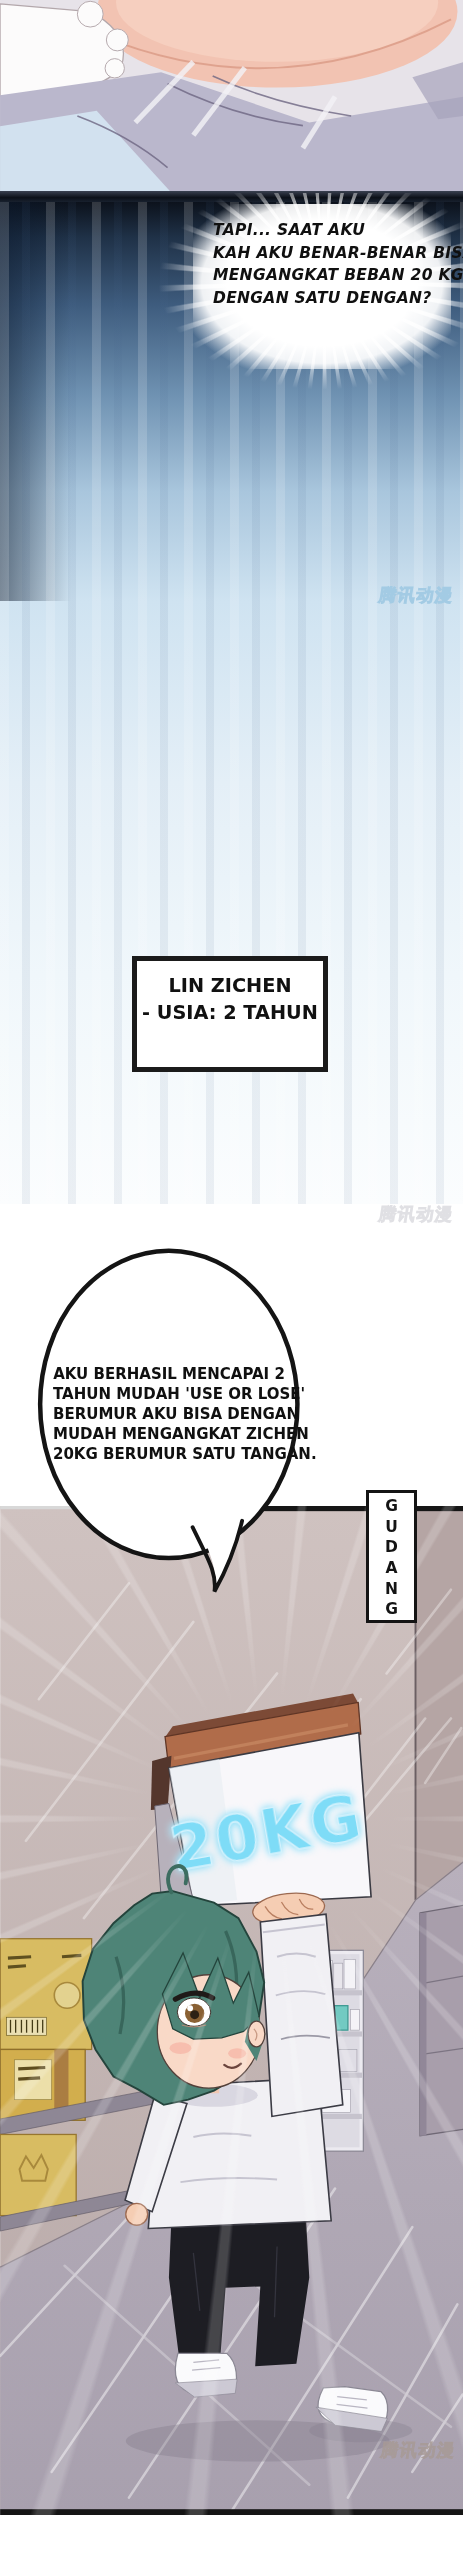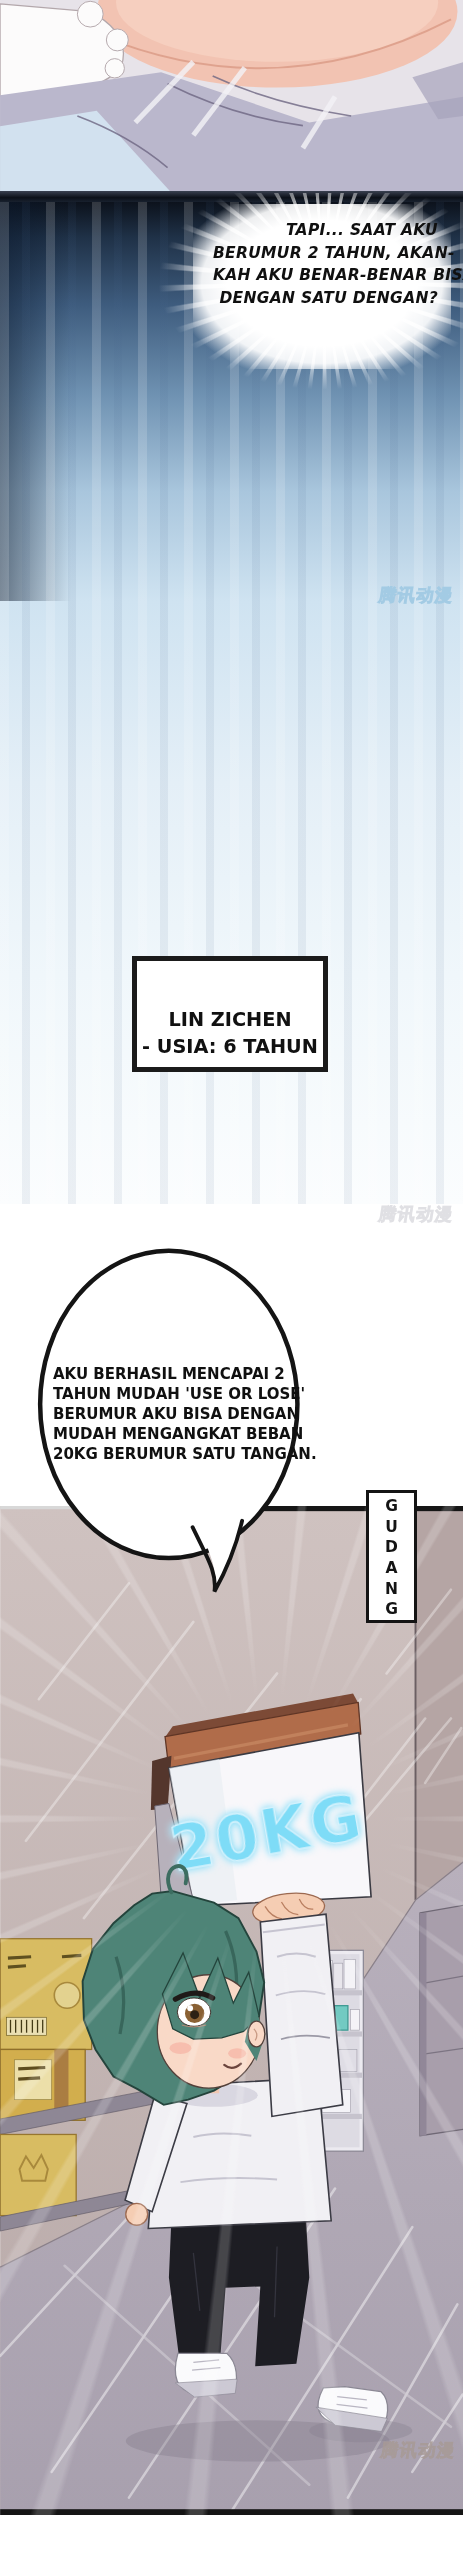--- a/index.html
+++ b/index.html
@@ -22,39 +22,39 @@
       rgba(70,100,140,.20) 22px 30px,rgba(255,255,255,0) 30px 46px);}
   #panel2 .left-shade{position:absolute;left:0;top:0;width:71px;height:399px;
     background:linear-gradient(90deg,rgba(10,24,44,.55),rgba(10,24,44,0));}
 
   .burst-spikes{left:77px;top:193px;width:386px;height:277px;opacity:.85;
     background:repeating-conic-gradient(from 0deg at 64% 32%,rgba(255,255,255,0) 0 2.2deg,#fff 2.8deg 4.4deg,rgba(255,255,255,0) 5deg 8deg);
     -webkit-mask:radial-gradient(ellipse 55% 50% at 64% 32%,#000 0 52%,transparent 78%);
             mask:radial-gradient(ellipse 55% 50% at 64% 32%,#000 0 52%,transparent 78%);}
   .burst-core{left:193px;top:204px;width:258px;height:165px;
     background:radial-gradient(ellipse at 50% 48%,#ffffff 0 52%,rgba(255,255,255,.92) 66%,rgba(255,255,255,0) 82%);}
-  .burst-text{left:213px;top:219px;width:225px;text-align:right;color:#101010;
+  .burst-text{left:213px;top:219px;width:225px;text-align:left;color:#101010;
     font-size:15.5px;line-height:22.5px;font-weight:bold;font-style:italic;letter-spacing:0.3px;}
   .burst-text span{display:block;white-space:nowrap;}
 
   
   .wm{position:absolute;font-weight:bold;font-size:17.4px;letter-spacing:1.3px;
       transform:skewX(-9deg);white-space:nowrap;}
   #wm1{left:379px;top:583px;color:rgba(168,207,230,.30);-webkit-text-stroke:0.9px #a3cbe4;}
   #wm2{left:379px;top:1202px;color:rgba(214,214,218,.30);-webkit-text-stroke:0.8px #e0e0e4;}
   #wm3{left:381px;top:2438px;color:rgba(150,135,130,.28);-webkit-text-stroke:0.8px #a79a96;opacity:.85;}
 
   
   #caption-box{left:132px;top:956px;width:196px;height:116px;background:#ffffff;
-    border:5.2px solid #1b1b1b;text-align:center;padding-top:45px;color:#111;
+    border:5.2px solid #1b1b1b;text-align:center;padding-top:11px;color:#111;
     font-size:19.3px;line-height:27px;font-weight:bold;}
   #caption-box span{display:block;white-space:nowrap;}
 
   
-  .oval-text{left:53px;top:1364px;width:232px;color:#101010;
+  .oval-text{left:53px;top:1364px;width:232px;text-align:center;color:#101010;
     font-size:15px;line-height:20px;font-weight:bold;letter-spacing:0;}
   .oval-text span{display:block;white-space:nowrap;}
 
   
   #gudang-box{left:366px;top:1490px;width:51px;height:133px;background:#ffffff;
     border:3.2px solid #141414;text-align:center;padding-top:3.2px;color:#141414;
     font-size:15.5px;line-height:20.6px;font-weight:bold;}
   #gudang-box span{display:block;}
 
   
@@ -95,30 +95,30 @@
 
   <div id="panel2" class="abs">
     <div class="left-shade"></div>
     <div class="stripes"></div>
   </div>
 
   <div class="abs burst-spikes"></div>
   <div class="abs burst-core"></div>
   <div class="abs burst-text">
     <span>TAPI... SAAT AKU</span>
-    <span>BERUMUR 2 TAHUN, AKAN-</span>
     <span>KAH AKU BENAR-BENAR BISA</span>
+    <span>MENGANGKAT BEBAN 20 KG</span>
     <span>DENGAN SATU DENGAN?</span>
   </div>
 
   <div id="wm1" class="wm">腾讯动漫</div>
 
   <div id="caption-box" class="abs">
     <span>LIN ZICHEN</span>
-    <span>- USIA: 6 TAHUN</span>
+    <span>- USIA: 2 TAHUN</span>
   </div>
 
   <div id="wm2" class="wm">腾讯动漫</div>
 
   <svg class="abs" style="left:0;top:1506px" width="464" height="1009" viewBox="0 0 720 1567">
     <defs>
       <linearGradient id="wallGrad" x1="0" y1="0" x2="0" y2="1">
         <stop offset="0" stop-color="#cfc2c0"></stop>
           <stop offset="1" stop-color="#b7a8a7"></stop>
       </linearGradient>
@@ -322,21 +322,21 @@
 
   <svg class="abs" style="left:26px;top:1236px" width="283" height="374" viewBox="0 0 440 580">
     <ellipse cx="222" cy="261" rx="200" ry="239" fill="#ffffff" stroke="#141414" stroke-width="7"></ellipse>
     <path d="M 258,425 C 285,490 300,520 293,552 C 320,505 332,465 340,420 Z" fill="#ffffff"></path>
     <path d="M 259,452 C 282,500 297,522 293,552 C 318,507 329,472 336,442" fill="none" stroke="#141414" stroke-width="6" stroke-linecap="round"></path>
   </svg>
   <div class="abs oval-text">
     <span>AKU BERHASIL MENCAPAI 2</span>
     <span>TAHUN MUDAH 'USE OR LOSE'</span>
     <span>BERUMUR AKU BISA DENGAN</span>
-    <span>MUDAH MENGANGKAT BEBAN</span>
+    <span>MUDAH MENGANGKAT ZICHEN</span>
     <span>20KG BERUMUR SATU TANGAN.</span>
   </div>
 
   <div id="gudang-box" class="abs">
     <span>G</span>
     <span>U</span>
     <span>D</span>
     <span>A</span>
     <span>N</span>
     <span>G</span>

